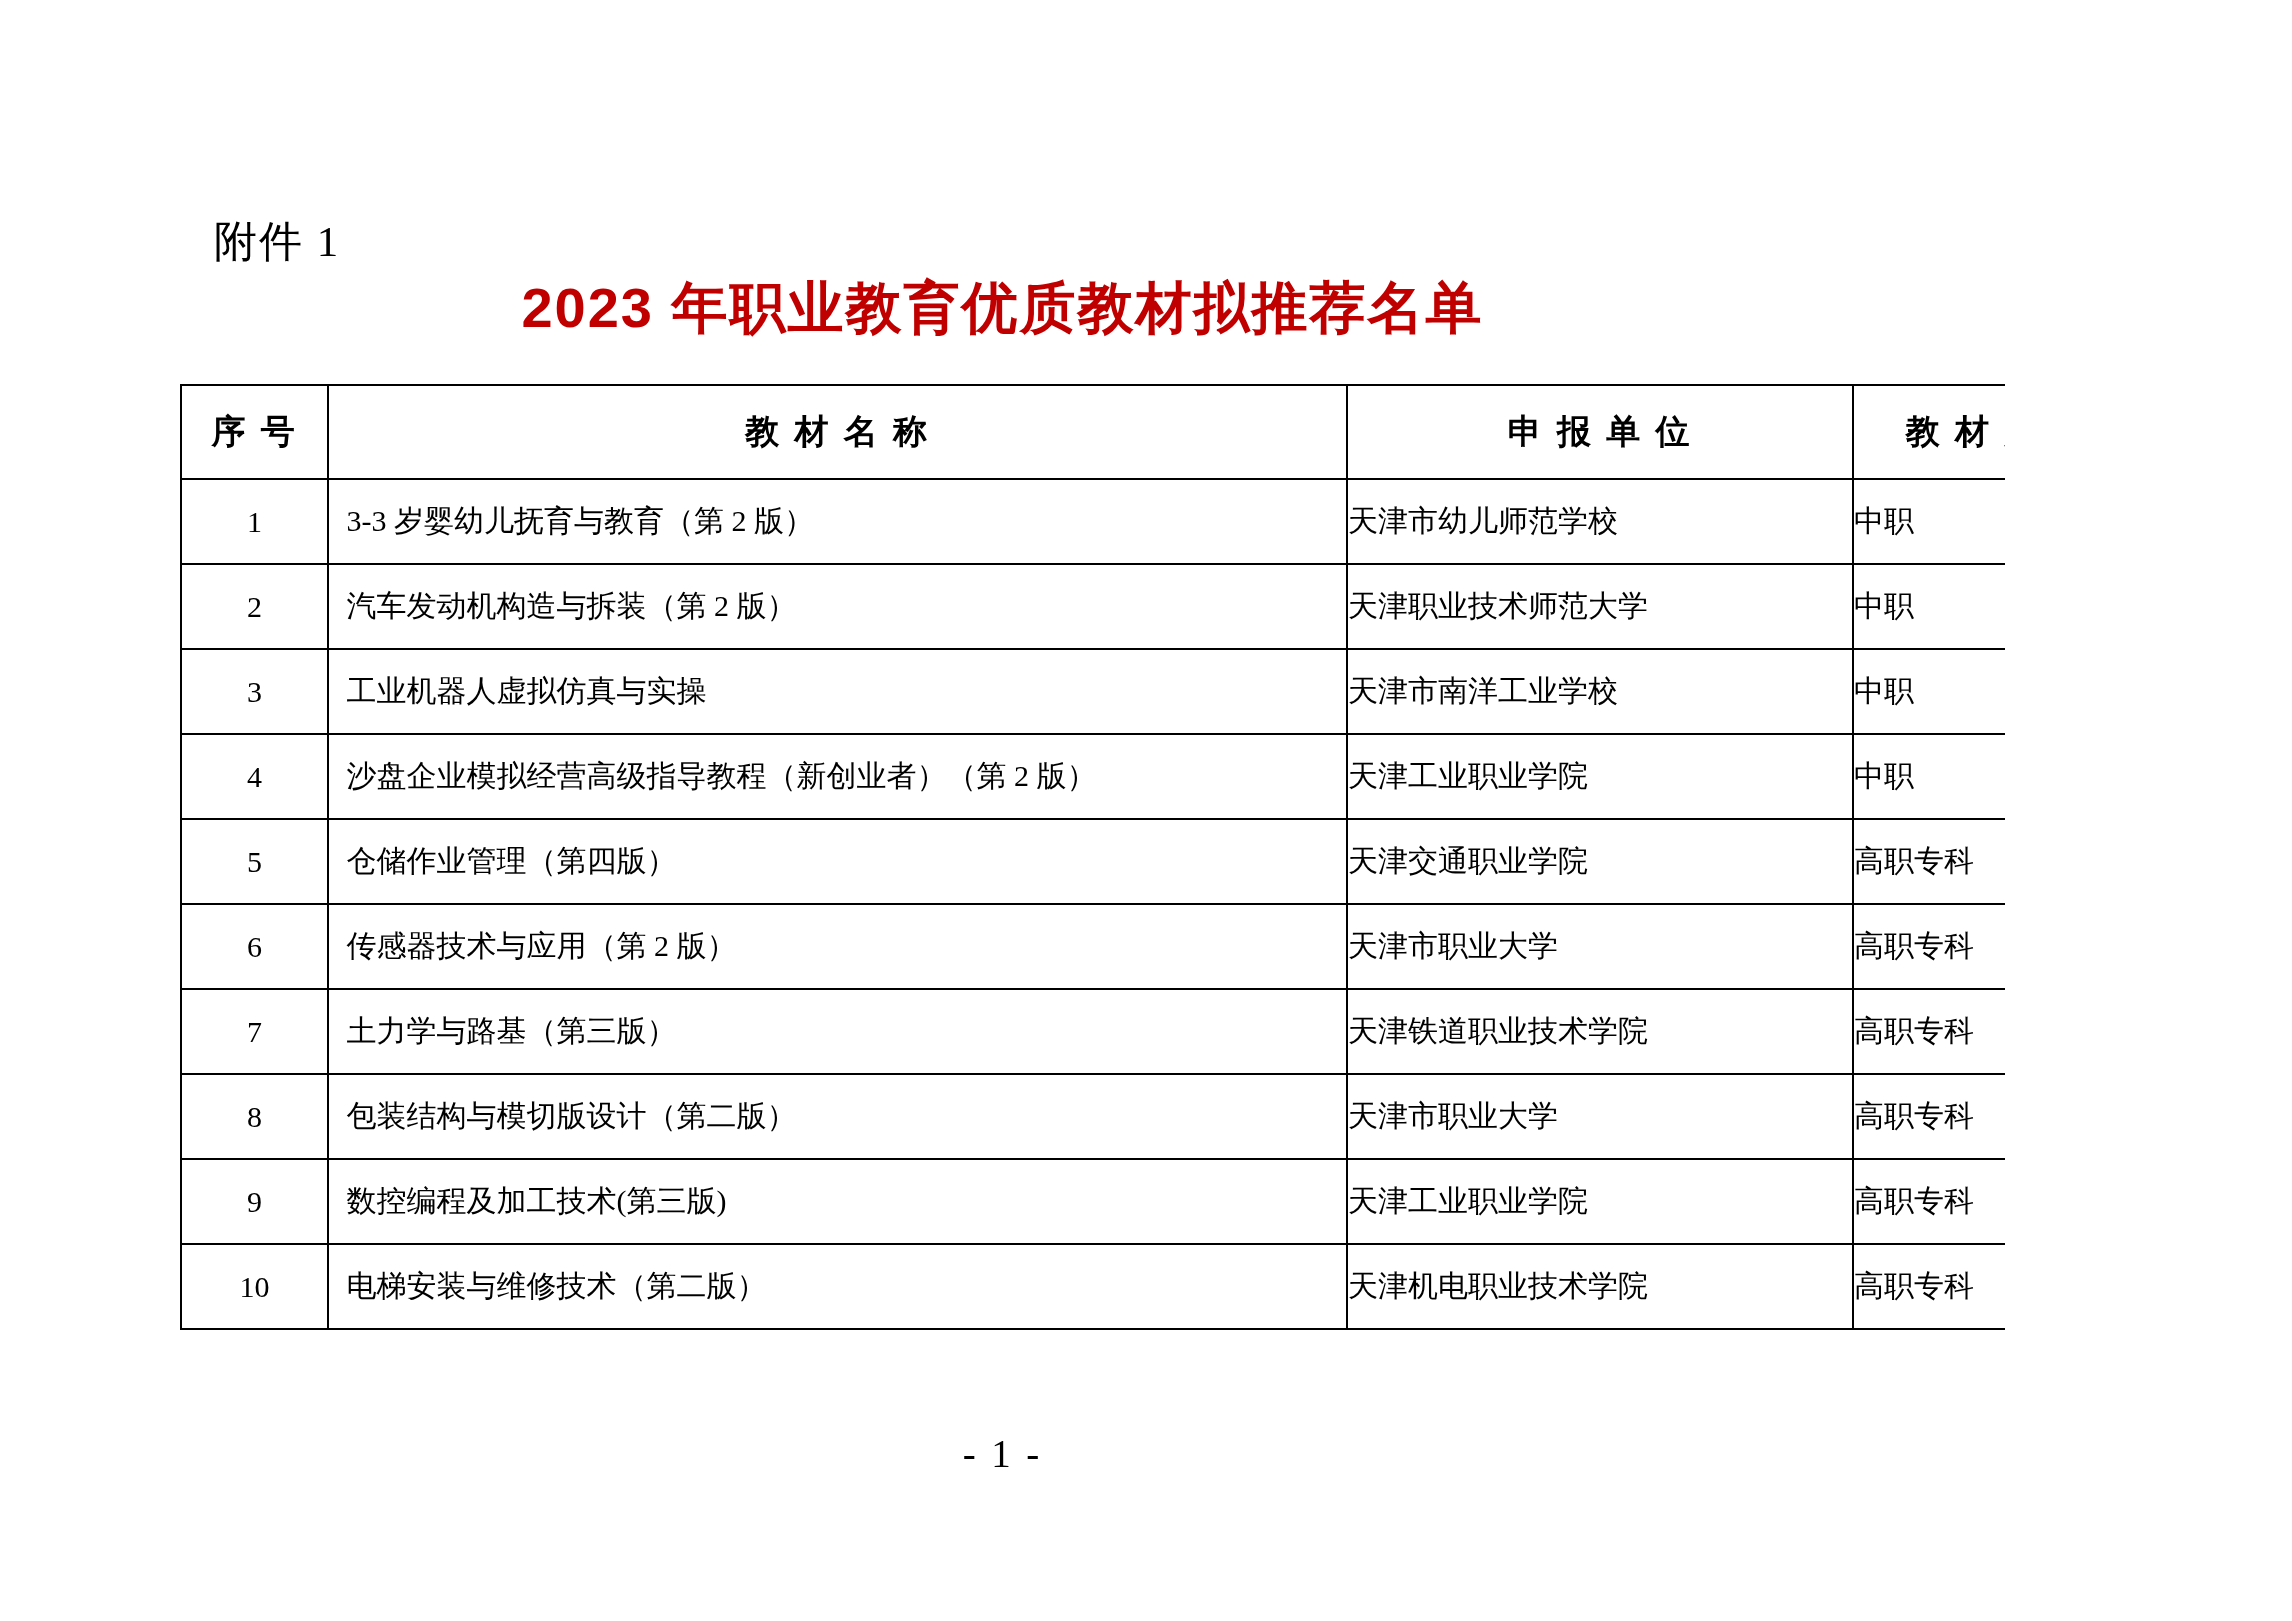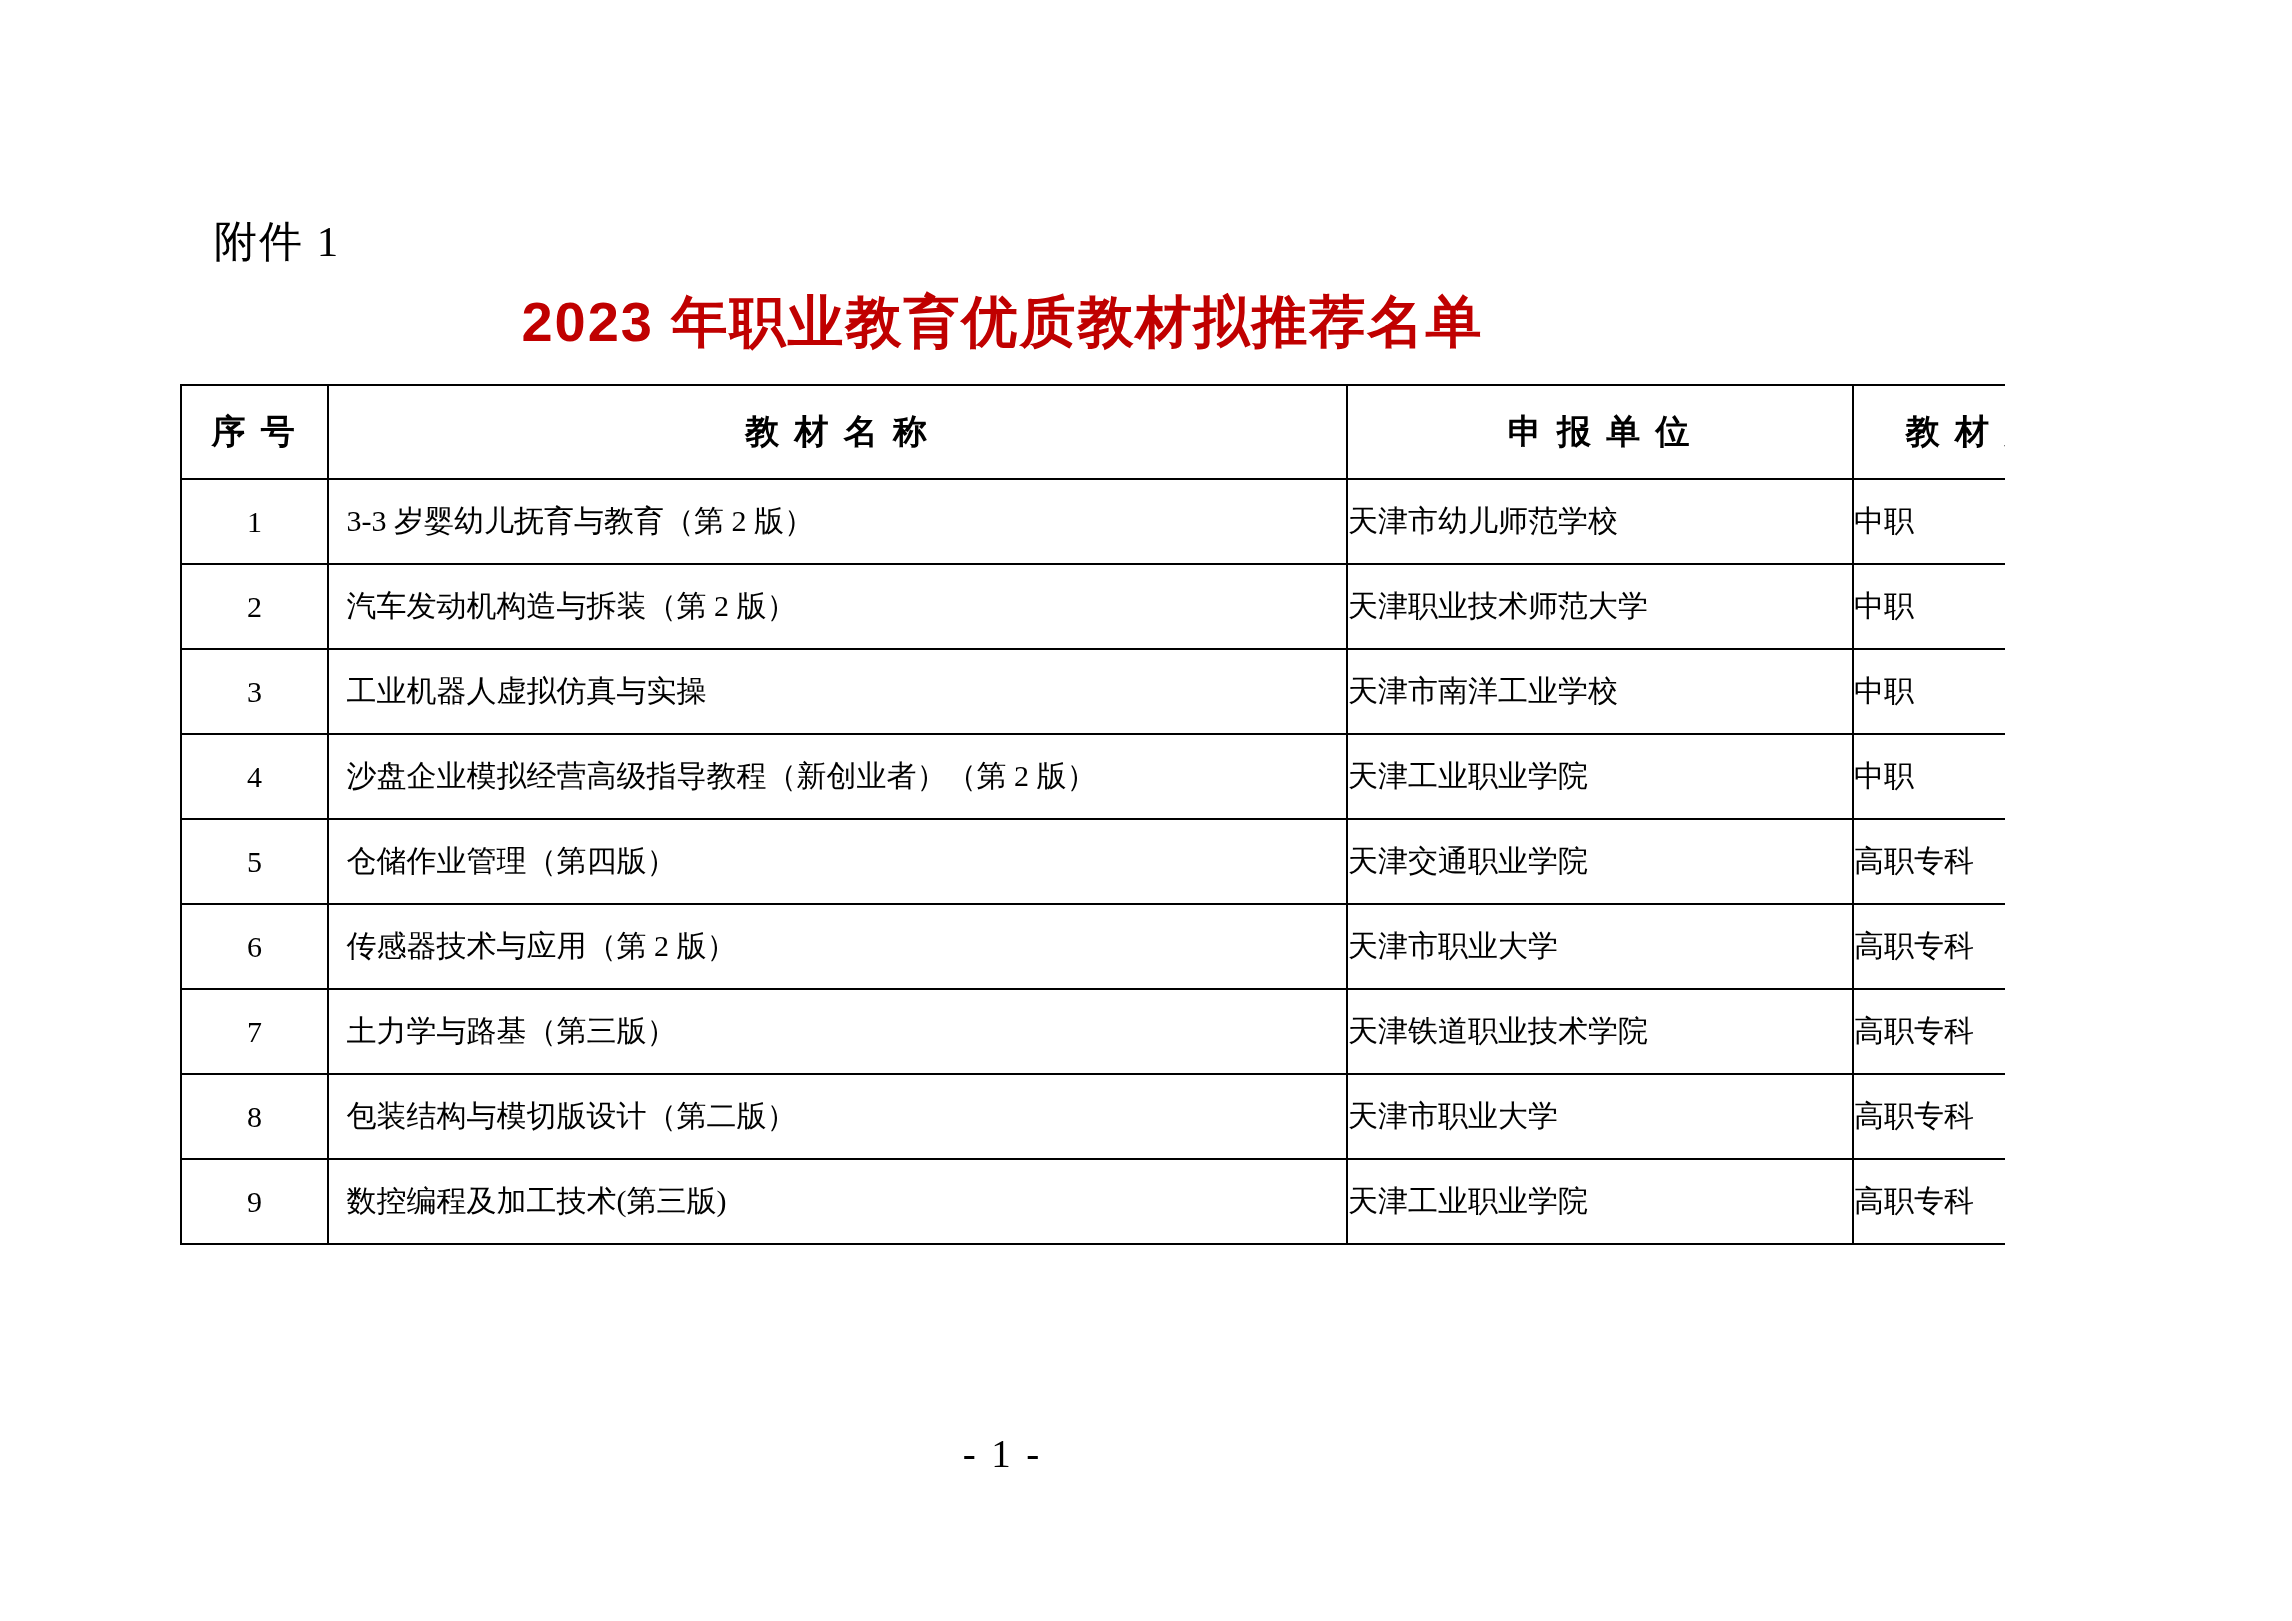--- a/index.html
+++ b/index.html
@@ -20,21 +20,21 @@
     position: absolute;
     left: 214px;
     top: 216px;
     font-size: 43px;
     line-height: 1.2;
     letter-spacing: 2px;
   }
   .doc-title {
     position: absolute;
     left: 0;
-    top: 288px;
+    top: 274px;
     width: 100%;
     margin: 0;
     text-align: center;
     font-family: "Liberation Sans", "DejaVu Sans", sans-serif;
     font-weight: 700;
     font-size: 56px;
     line-height: 1.2;
     letter-spacing: 2px;
   }
   table.doc-table {
@@ -160,19 +160,25 @@
         <td class="cell-name">包装结构与模切版设计（第二版）</td>
         <td class="cell-org">天津市职业大学</td>
         <td class="cell-level">高职专科</td>
       </tr>
       <tr>
         <td class="cell-serial">9</td>
         <td class="cell-name">数控编程及加工技术(第三版)</td>
         <td class="cell-org">天津工业职业学院</td>
         <td class="cell-level">高职专科</td>
       </tr>
+      <tr>
+        <td class="cell-serial">10</td>
+        <td class="cell-name">电梯安装与维修技术（第二版）</td>
+        <td class="cell-org">天津机电职业技术学院</td>
+        <td class="cell-level">高职专科</td>
+      </tr>
     </tbody>
   </table>
 
   <div class="page-number">- 1 -</div>
 
 </div>
 
 
 </body></html>

